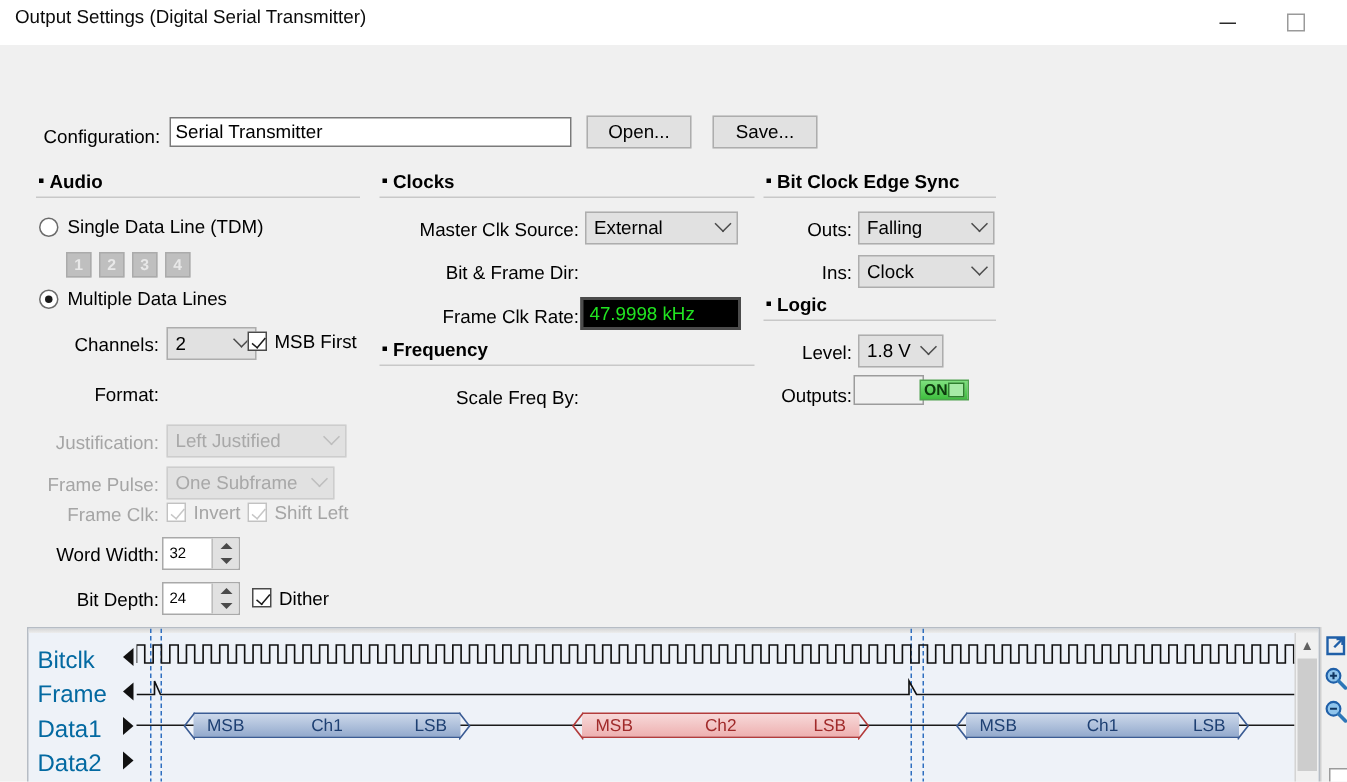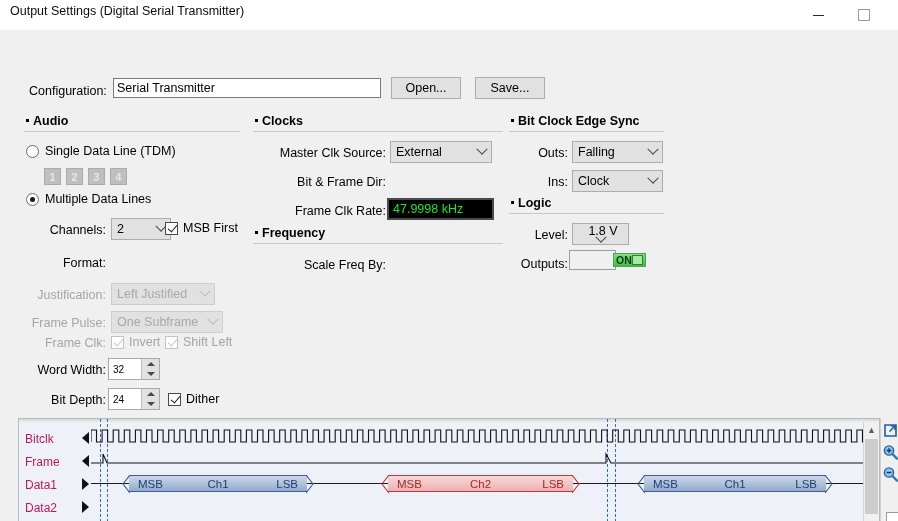--- a/index.html
+++ b/index.html
@@ -180,21 +180,21 @@
     left: 3px; top: 3px;
     width: 5px; height: 5px;
     border-radius: 50%;
     background: #1a1a1a;
   }
 
   
   .cb-row {
     position: absolute;
     display: flex;
-    align-items: center;
+    align-items: flex-start;
     font-size: 12.5px;
   }
   .cbox {
     width: 13px; height: 13px;
     border: 1px solid #4a4a4a;
     background: #fff;
     margin-right: 5px;
     box-sizing: border-box;
     position: relative;
     flex: none;
@@ -328,22 +328,22 @@
     overflow: hidden;
   }
   .wave-topline {
     position: absolute; left: 0; top: 0;
     width: 100%; height: 3px;
     background: linear-gradient(#d6d6d6, #ededed);
   }
   .row-label {
     position: absolute;
     left: 6px;
-    font-size: 12px;
-    color: #be185d;
+    font-size: 16px;
+    color: #0369a1;
     width: 50px;
     text-align: left;
   }
   .tri-left {
     position: absolute;
     width: 0; height: 0;
     border-top: 6px solid transparent;
     border-bottom: 6px solid transparent;
     border-right: 7px solid #111;
   }
@@ -486,21 +486,21 @@
         </span>
     </div>
     <div class="cb-row" style="left:165px; top:191px;">
       <span class="cbox checked"></span>
       <span>MSB First</span>
     </div>
 
     <div class="fl" style="left:20px; top:226px; width:86px;">Format:</div>
 
     <div class="fl dim" style="left:14px; top:258px; width:92px;">Justification:</div>
-    <div class="combo dim" style="left:111px; top:253px; width:104px;">
+    <div class="combo dim" style="left:111px; top:253px; width:120px;">
       <span class="ctext">Left Justified</span>
       <span class="carrow">
           <i class="chev"></i>
         </span>
     </div>
 
     <div class="fl dim" style="left:14px; top:286px; width:92px;">Frame Pulse:</div>
     <div class="combo dim" style="left:111px; top:281px; width:112px;">
       <span class="ctext">One Subframe</span>
       <span class="carrow">
@@ -593,21 +593,21 @@
           <i class="chev"></i>
         </span>
     </div>
 
     <div class="section-head" style="left:511px; top:166px;">
       <span class="bullet"></span><span>Logic</span>
     </div>
     <div class="section-rule" style="left:509px; top:183px; width:155px;"></div>
 
     <div class="fl" style="left:490px; top:198px; width:78px;">Level:</div>
-    <div class="combo" style="left:572px; top:193px; width:57px;flex-direction:column;">
+    <div class="combo" style="left:572px; top:193px; width:57px;">
       <span class="ctext">1.8 V</span>
       <span class="carrow">
           <i class="chev"></i>
         </span>
     </div>
 
     <div class="fl" style="left:490px; top:227px; width:78px;">Outputs:</div>
     <div class="on-toggle" style="left:569px; top:220px;padding-left:43px;">
       <span class="onpad">
         <span class="ontext">ON</span>

